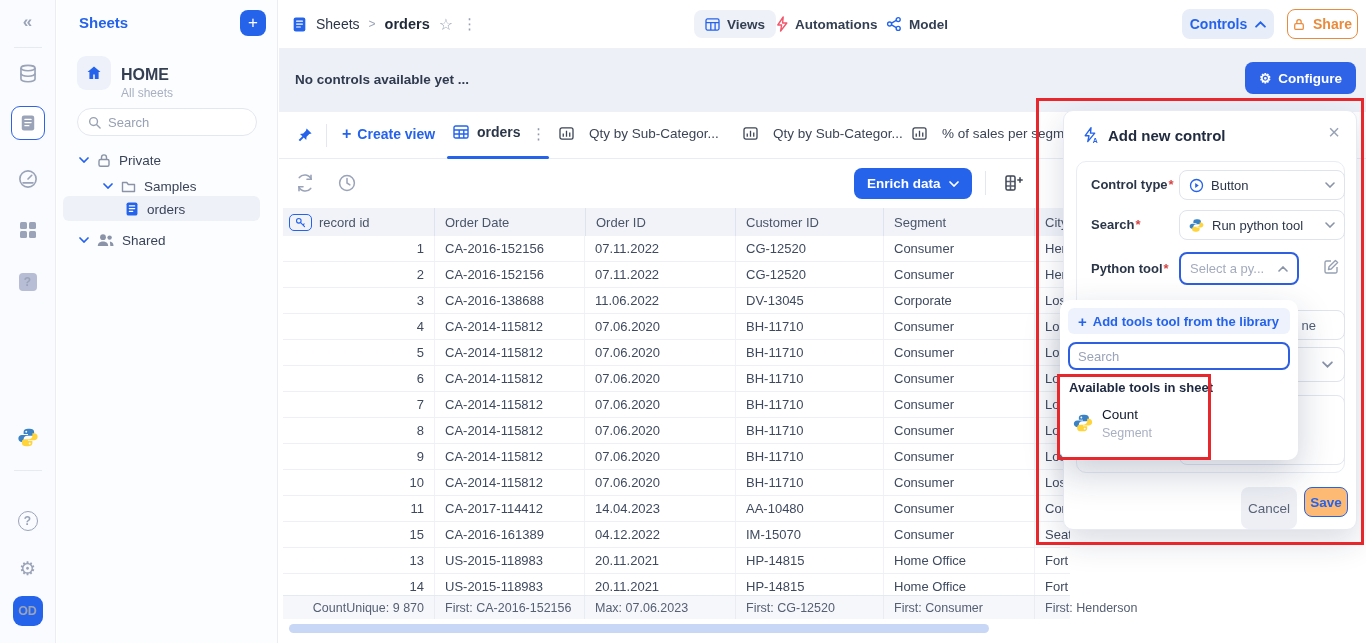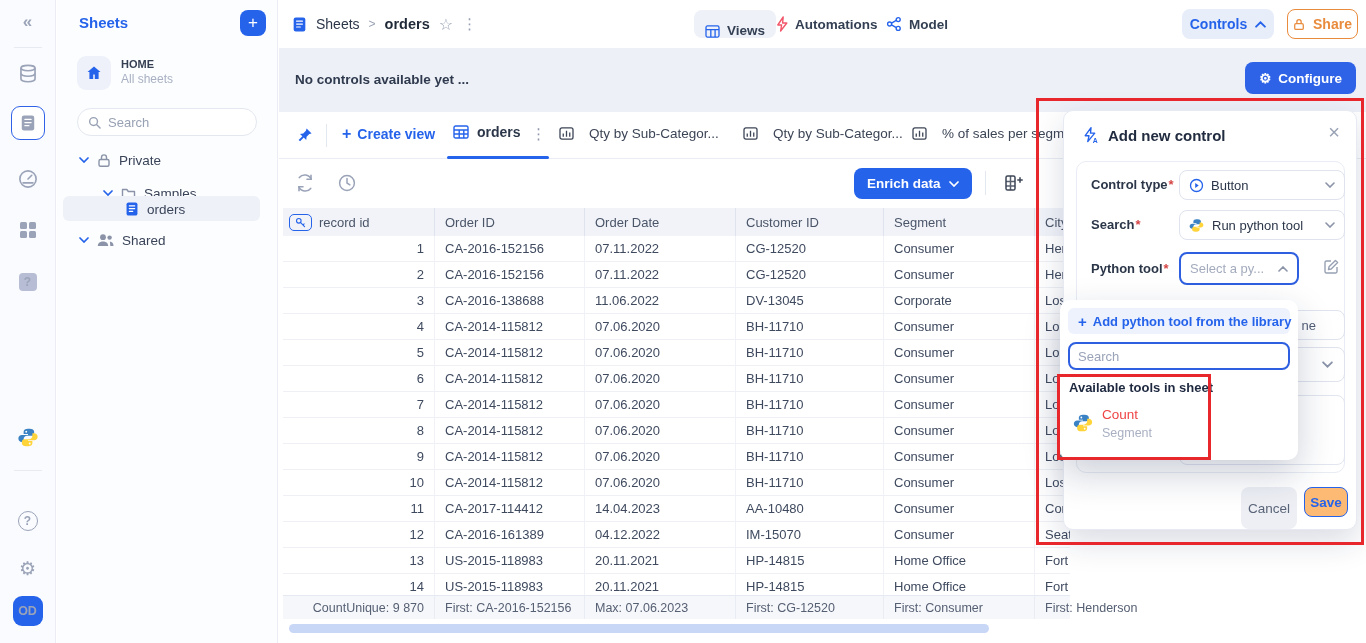--- a/index.html
+++ b/index.html
@@ -17,41 +17,41 @@
   .q-circle { width:20px; height:20px; border:1.6px solid #9aa3b8; border-radius:50%; font-size:12px; font-weight:bold; }
   .gear-g { font-size:19px; }
   .avatar { width:30px; height:30px; background:#2563eb; border-radius:9px; color:#fff; font-size:12.5px; font-weight:bold; }
 
   
   .sidebar { position:absolute; left:57px; top:0; width:221px; height:643px; background:#fcfdff; border-right:1px solid #ecedf4; z-index:2; }
   .sb-title { position:absolute; left:22px; top:14px; font-size:15px; font-weight:bold; color:#2563eb; }
   .sb-add { position:absolute; left:183px; top:10px; width:26px; height:26px; background:#2563eb; border-radius:8px; color:#fff; font-size:17px; display:flex; align-items:center; justify-content:center; cursor:pointer; }
   .sb-home { position:absolute; left:20px; top:56px; display:flex; gap:10px; cursor:pointer; }
   .sb-home .hicon { width:34px; height:34px; background:#eef1fa; border-radius:9px; color:#2563eb; display:flex; align-items:center; justify-content:center; }
-  .sb-home .hl1 { font-size:11px; font-weight:bold; color:#343f52; margin-top:2px; }
+  .sb-home .hl1 { font-size:16px; font-weight:bold; color:#343f52; margin-top:10px; }
   .sb-home .hl2 { font-size:12px; color:#a8b0c2; margin-top:2px; }
   .sb-search { position:absolute; left:20px; top:108px; width:180px; height:28px; border:1px solid #e3e7ef; border-radius:14px; background:#fff; display:flex; align-items:center; padding:0 10px; gap:7px; color:#98a1b3; }
   .sb-search input { border:none; outline:none; width:130px; font-size:13px; font-family:inherit; color:#3a4459; background:transparent; }
   .sb-search input::placeholder { color:#98a1b3; }
   .tree-row { position:absolute; height:24px; display:flex; align-items:center; font-size:13.5px; color:#3a4459; cursor:pointer; }
   .tree-row .tic { display:flex; align-items:center; justify-content:center; margin-right:8px; }
   .chev-blue { color:#2563eb; }
   .gray-ic { color:#8a93a8; }
   .orders-hl { position:absolute; left:6px; top:196px; width:197px; height:25px; background:#eef1f8; border-radius:6px; }
 
   
   .main { position:absolute; left:279px; top:0; width:1087px; height:643px; background:#fff; }
   .topbar { position:relative; height:48px; background:#fff; display:flex; align-items:center; padding-left:13px; gap:9px; }
   .bc-txt { font-size:14px; color:#2b3648; }
   .bc-sep { color:#9aa3b5; font-size:12px; }
   .bc-cur { font-size:14.5px; font-weight:bold; color:#1f2937; }
   .star-g { font-size:16px; color:#98a1b4; cursor:pointer; }
   .kebab-g { font-size:15px; color:#98a1b4; cursor:pointer; letter-spacing:0; }
   .nav-item { position:absolute; top:10px; height:28px; display:flex; align-items:center; gap:7px; font-size:13.5px; font-weight:bold; color:#333f52; cursor:pointer; }
-  .nav-views { left:415px; background:#eef1f8; border-radius:8px; padding:0 11px;align-items:flex-end; }
+  .nav-views { left:415px; background:#eef1f8; border-radius:8px; padding:0 11px; }
   .nav-autom { left:497px;justify-content:center; }
   .nav-model { left:607px; }
   .btn-controls { position:absolute; left:903px; top:9px; width:92px; height:30px; background:#e7edf9; border-radius:8px; color:#2563eb; font-size:14px; font-weight:bold; display:flex; align-items:center; justify-content:center; gap:8px; cursor:pointer; }
   .btn-share { position:absolute; left:1008px; top:9px; width:71px; height:30px; background:#fff; border:1.5px solid #e98b3d; border-radius:8px; color:#e98b3d; font-size:14px; font-weight:bold; display:flex; align-items:center; justify-content:center; gap:8px; cursor:pointer; }
 
   .strip { position:absolute; top:48px; left:0; width:1087px; height:64px; background:#edf0f7; }
   .strip .notice { position:absolute; left:16px; top:24px; font-size:13.5px; font-weight:bold; color:#2f3a4e; }
   .btn-configure { position:absolute; right:10px; top:14px; height:32px; padding:0 14px; background:#2e63e7; border-radius:8px; color:#fff; font-size:13.5px; font-weight:bold; display:flex; align-items:center; gap:7px; cursor:pointer; }
 
   .card { position:absolute; top:112px; left:0; width:1087px; height:531px; background:#fff; }
@@ -113,21 +113,21 @@
 
   
   .dropdown { position:absolute; left:1060px; top:300px; width:238px; height:160px; background:#fff; border-radius:10px; box-shadow:0 14px 36px rgba(25,39,80,.22); z-index:15; }
   .dd-lib { position:absolute; left:8px; top:8px; width:222px; height:26px; background:#edf2fd; border-radius:6px; display:flex; align-items:center; padding:0 10px; gap:6px; color:#2563eb; font-size:13px; font-weight:bold; cursor:pointer; white-space:nowrap; }
   .dd-search { position:absolute; left:8px; top:42px; width:222px; height:28px; border:2px solid #2e5fe0; border-radius:8px; display:flex; align-items:center; padding:0 8px; }
   .dd-search input { border:none; outline:none; width:100%; font-size:13px; font-family:inherit; color:#3a4459; }
   .dd-search input::placeholder { color:#9aa3b8; }
   .dd-section { position:absolute; left:9px; top:80px; font-size:13px; font-weight:bold; color:#1e2940; }
   .dd-item { position:absolute; left:0; top:100px; width:238px; height:48px; cursor:pointer; }
   .dd-item .py { position:absolute; left:13px; top:13px; }
-  .dd-item .nm { position:absolute; left:42px; top:7px; font-size:13.5px; color:#ef4444; }
+  .dd-item .nm { position:absolute; left:42px; top:7px; font-size:13.5px; color:#0f172a; }
   .dd-item .sub { position:absolute; left:42px; top:26px; font-size:12.5px; color:#a9b0c2; }
 
   
   .red-outer { position:absolute; left:1036px; top:98px; width:328px; height:447px; border:3px solid #e8272c; z-index:30; pointer-events:none; }
   .red-inner { position:absolute; left:1057px; top:374px; width:154px; height:86px; border:3px solid #e8272c; z-index:30; pointer-events:none; }
 
   svg { display:block; }
 </style>
 </head>
 <body>
@@ -224,21 +224,21 @@
         </span>
       <span class="tic gray-ic">
           <svg width="14" height="15" viewBox="0 0 14 15" fill="none" stroke="currentColor" stroke-width="1.4">
             <rect x="2" y="6.5" width="10" height="6.8" rx="1.5"></rect>
             <path d="M4.5 6.5V4.4a2.5 2.5 0 0 1 5 0v2.1"></path>
           </svg>
         </span>
       <span>Private</span>
     </div>
 
-    <div class="tree-row" style="left:46px; top:174px;margin-top:7px;">
+    <div class="tree-row" style="left:46px; top:174px;">
       <span class="tic chev-blue">
           <svg width="10" height="6" viewBox="0 0 10 6">
             <path d="M1 1l4 4 4-4" fill="none" stroke="currentColor" stroke-width="1.7" stroke-linecap="round"></path>
           </svg>
         </span>
       <span class="tic gray-ic">
           <svg width="15" height="13" viewBox="0 0 15 13" fill="none" stroke="currentColor" stroke-width="1.4">
             <path d="M1.5 11.5v-9h4.3l1.5 2h6.2v7z" stroke-linejoin="round"></path>
           </svg>
         </span>
@@ -434,25 +434,25 @@
         <div class="thead">
           <div class="tc c0">
             <span class="key-pill">
                 <svg width="11" height="11" viewBox="0 0 13 13" fill="none" stroke="currentColor" stroke-width="1.3">
                   <circle cx="4.5" cy="4.5" r="2.7"></circle>
                   <path d="M6.7 6.7l4.6 4.6M9.4 9.4l1.4-1.4" stroke-linecap="round"></path>
                 </svg>
               </span>
             <span>record id</span>
           </div>
+          <div class="tc c2">
+              <span>Order Date</span>
+            </div>
           <div class="tc c1">
               <span>Order ID</span>
-            </div>
-          <div class="tc c2">
-              <span>Order Date</span>
             </div>
           <div class="tc c3">
               <span>Customer ID</span>
             </div>
           <div class="tc c4">
               <span>Segment</span>
             </div>
           <div class="tc c5">
               <span>City</span>
             </div>
@@ -552,21 +552,21 @@
             <div class="trow">
               <div class="tc c0 num">11</div>
               <div class="tc c1">CA-2017-114412</div>
               <div class="tc c2">14.04.2023</div>
               <div class="tc c3">AA-10480</div>
               <div class="tc c4">Consumer</div>
               <div class="tc c5">Concord</div>
             </div>
 
             <div class="trow">
-              <div class="tc c0 num">12</div>
+              <div class="tc c0 num">15</div>
               <div class="tc c1">CA-2016-161389</div>
               <div class="tc c2">04.12.2022</div>
               <div class="tc c3">IM-15070</div>
               <div class="tc c4">Consumer</div>
               <div class="tc c5">Seattle</div>
             </div>
 
             <div class="trow">
               <div class="tc c0 num">13</div>
               <div class="tc c1">US-2015-118983</div>
@@ -677,21 +677,21 @@
         <span>Cancel</span>
       </div>
     <div class="btn-save">
         <span>Save</span>
       </div>
   </div>
 
   <div class="dropdown">
     <div class="dd-lib">
       <span style="font-size:15px;">+</span>
-      <span>Add python tool from the library</span>
+      <span>Add tools tool from the library</span>
     </div>
     <div class="dd-search">
       <input type="text" placeholder="Search" style="">
     </div>
     <div class="dd-section">Available tools in sheet</div>
     <div class="dd-item">
       <span class="py">
           <svg width="20" height="20" viewBox="0 0 48 48">
             <path fill="#3b82c4" d="M24 4c-6 0-10 2.5-10 7v5h10v2H10c-4.5 0-8 3.5-8 8s3.5 8 8 8h4v-6c0-4.5 3.5-8 8-8h10c3.5 0 6-2.5 6-6v-3c0-4.5-4-7-10-7h-4zm-4 4.6a2.2 2.2 0 110 4.4 2.2 2.2 0 010-4.4z"></path>
             <path fill="#ffd43b" d="M24 44c6 0 10-2.5 10-7v-5H24v-2h14c4.5 0 8-3.5 8-8s-3.5-8-8-8h-4v6c0 4.5-3.5 8-8 8H16c-3.5 0-6 2.5-6 6v3c0 4.5 4 7 10 7h4zm4-8.6a2.2 2.2 0 110 4.4 2.2 2.2 0 010-4.4z"></path>

